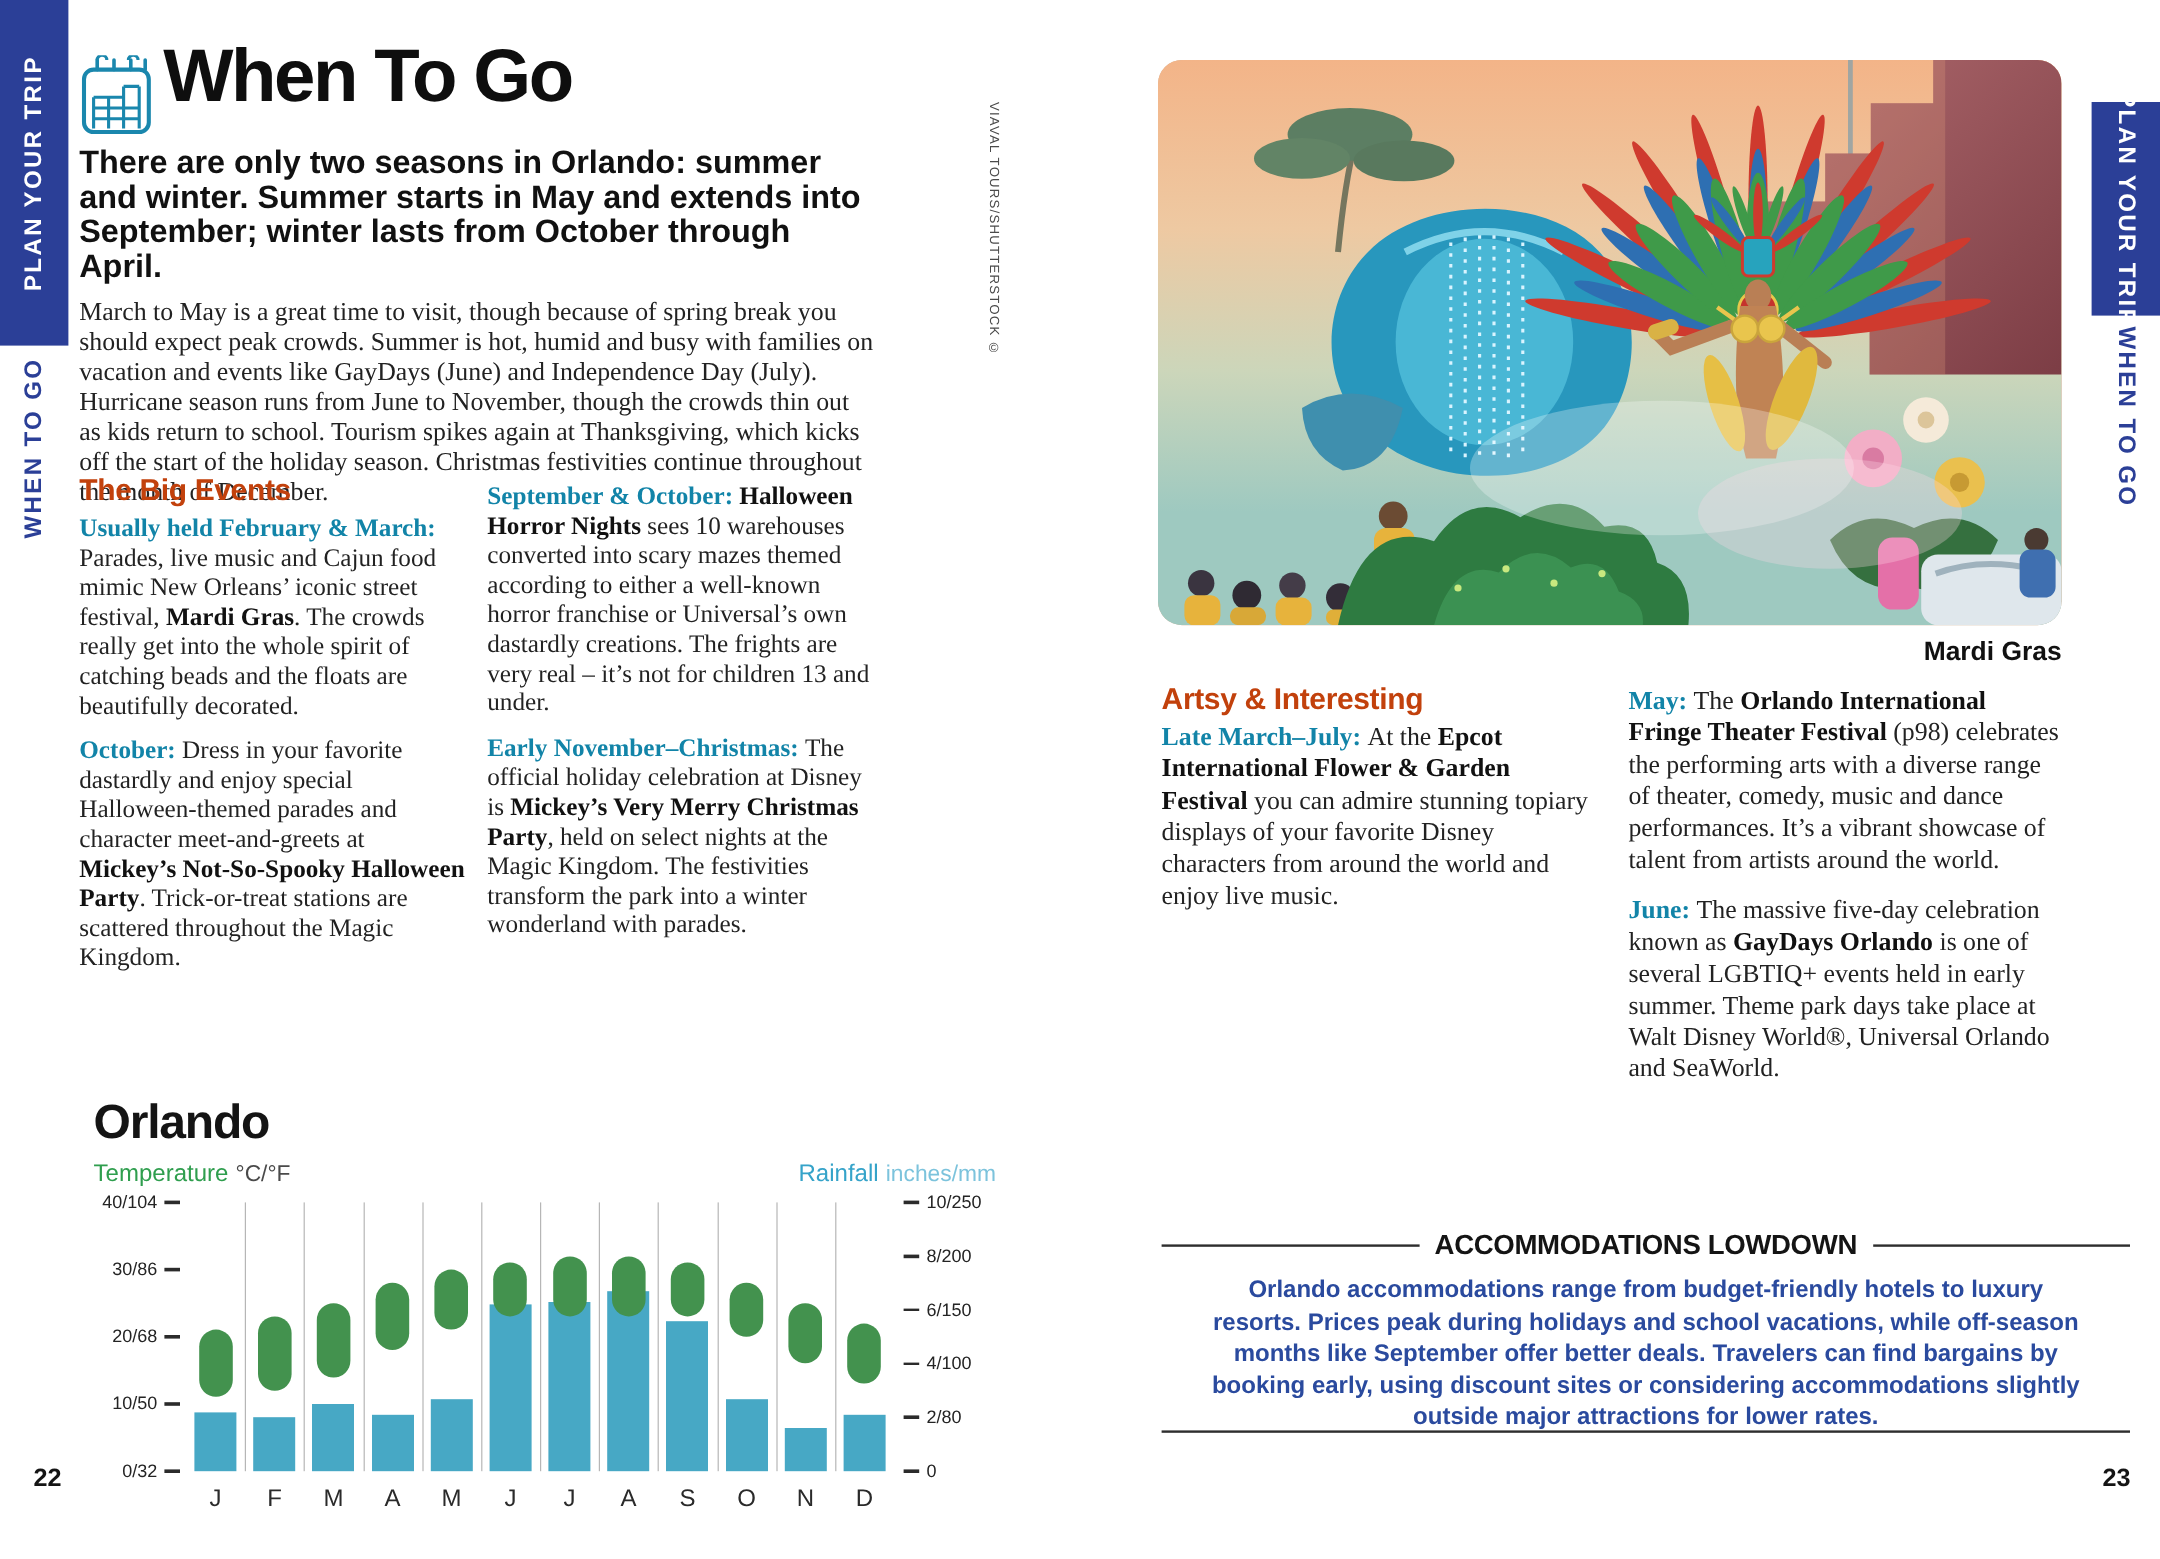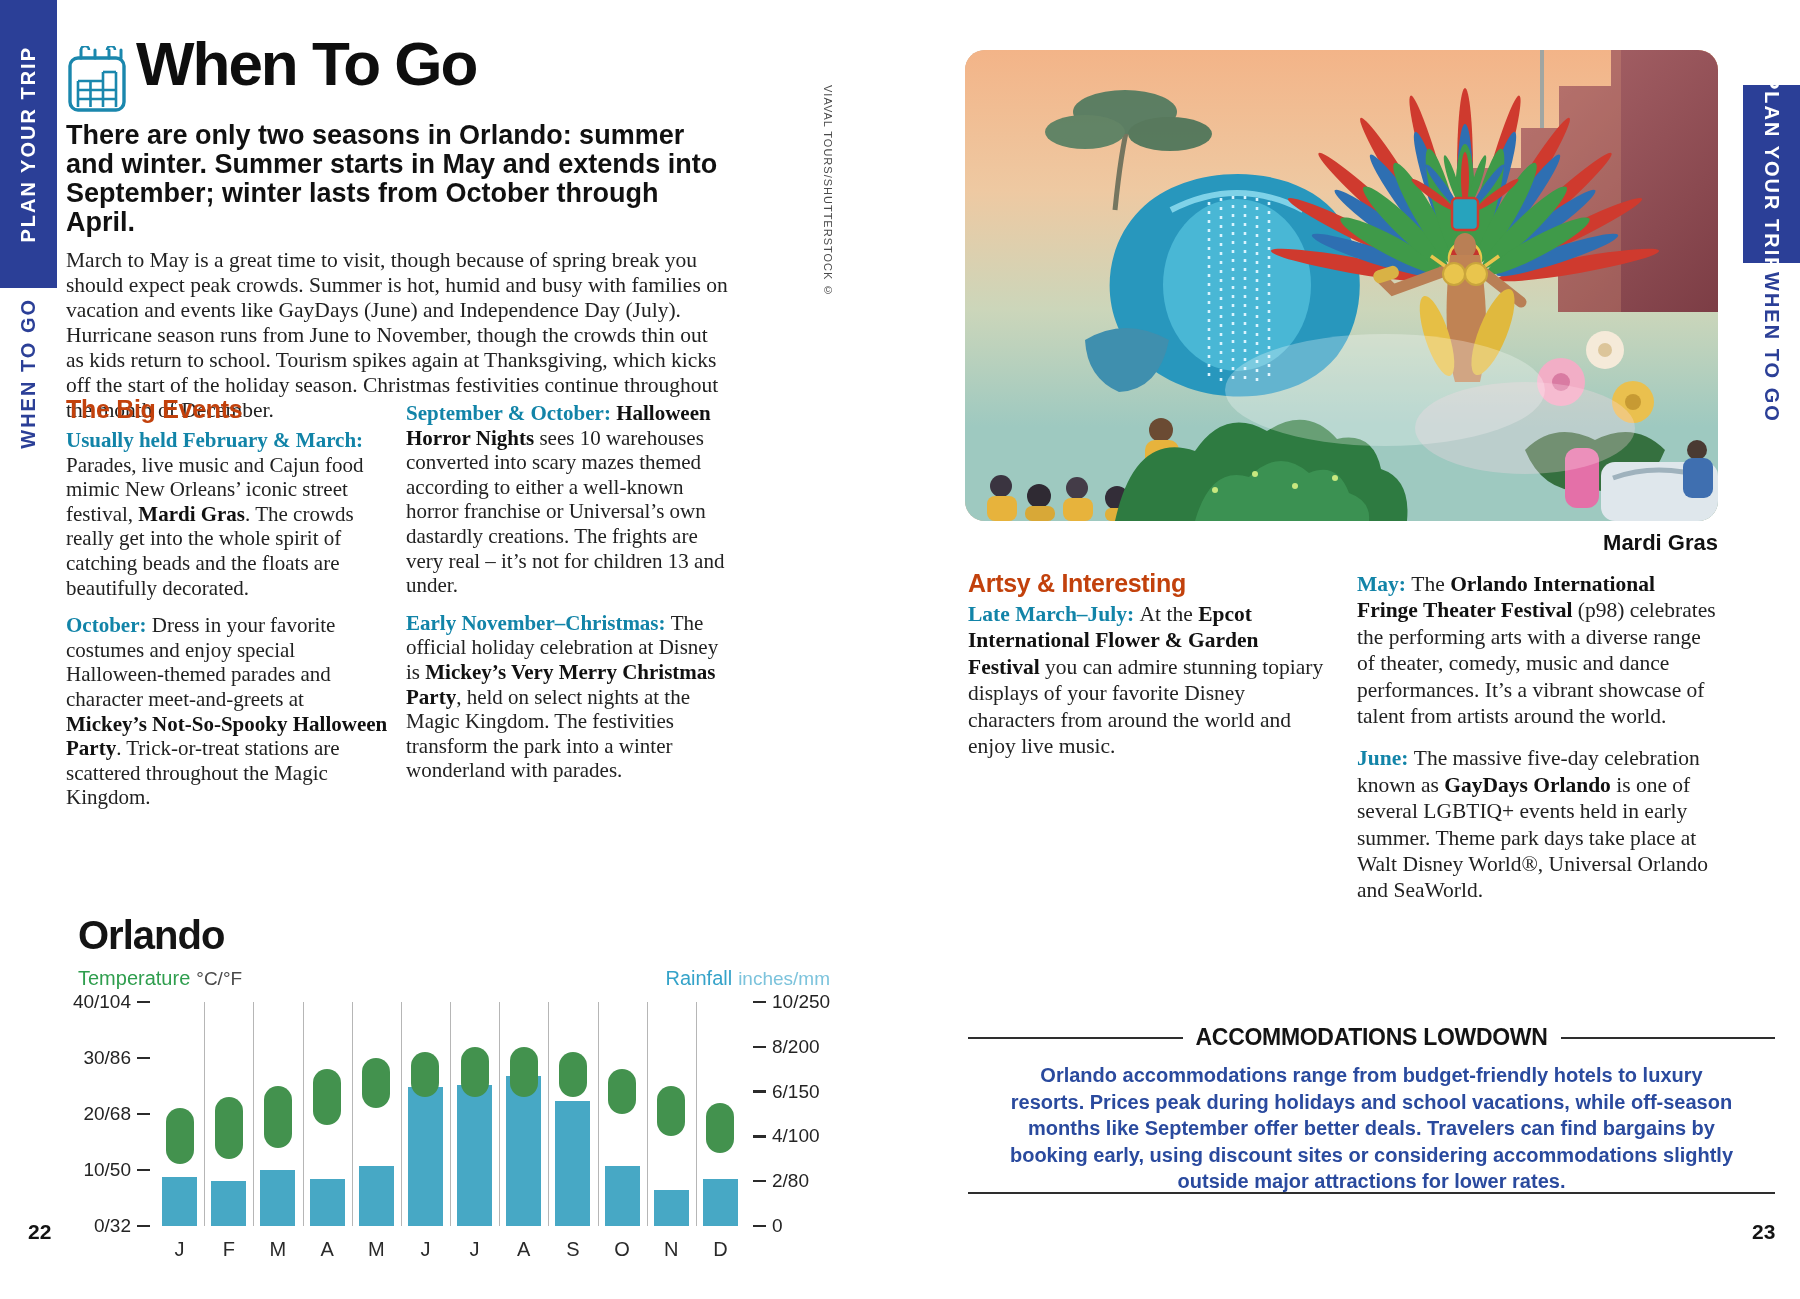--- a/index.html
+++ b/index.html
@@ -44,21 +44,21 @@
   .ax b{font-weight:400;}
   .ax-left{left:12px;}  .ax-left b{color:#2f9e4e;margin-right:6px;}  .ax-left span{color:#4a4a4a;font-size:19px;}
   .ax-right{right:28px;} .ax-right b{color:#35a3c9;margin-right:6px;} .ax-right span{color:#7cc3dc;font-size:19px;}
   .plotwrap{position:absolute;left:0;top:97px;width:792px;height:280px;}
   #plot{position:absolute;left:89px;top:0;width:590px;height:224px;}
   .grid{position:absolute;top:0;bottom:0;width:1px;background:#b6b6b6;}
   .bar{position:absolute;bottom:0;}
   .pill{position:absolute;border-radius:999px;}
   #ticksL{position:absolute;left:0;top:0;width:84px;height:224px;}
   #ticksR{position:absolute;left:687px;top:0;width:105px;height:224px;}
-  .tick{position:absolute;display:flex;align-items:center;gap:6px;font-size:19px;color:#242424;transform:translateY(-50%);white-space:nowrap;}
+  .tick{position:absolute;display:flex;align-items:center;gap:6px;font-size:15px;color:#242424;transform:translateY(-50%);white-space:nowrap;}
   .tick .dash{width:13px;height:2.5px;background:#2b2b2b;display:inline-block;}
   #ticksL .tick{right:0;}
   #ticksR .tick{left:0;}
   #months{position:absolute;left:89px;top:236px;width:590px;height:28px;}
   #months span{position:absolute;transform:translateX(-50%);font-size:20px;color:#2a2a2a;}
 
   
   .credit{left:822px;top:85px;width:16px;}
   .credit span{writing-mode:vertical-rl;font-size:11px;letter-spacing:1px;color:#4a4a4a;}
   .photo{left:965px;top:50px;width:753px;height:471px;border-radius:20px;overflow:hidden;background:#cfae92;}
@@ -109,21 +109,21 @@
     </svg>
   </div>
   <h1 class="abs title">When To Go</h1>
 
   <div class="abs intro">There are only two seasons in Orlando: summer and winter. Summer starts in May and extends into September; winter lasts from October through April.</div>
   <div class="abs lede">March to May is a great time to visit, though because of spring break you should expect peak crowds. Summer is hot, humid and busy with families on vacation and events like GayDays (June) and Independence Day (July). Hurricane season runs from June to November, though the crowds thin out as kids return to school. Tourism spikes again at Thanksgiving, which kicks off the start of the holiday season. Christmas festivities continue throughout the month of December.</div>
 
   <h2 class="abs h2 h2-big">The Big Events</h2>
   <div class="abs col be-col1">
     <p><span class="seg-lead">Usually held February &amp; March: </span><span class="seg-plain">Parades, live music and Cajun food mimic New Orleans’ iconic street festival, </span><span class="seg-bold">Mardi Gras</span><span class="seg-plain">. The crowds really get into the whole spirit of catching beads and the floats are beautifully decorated.</span></p>
-    <p><span class="seg-lead">October: </span><span class="seg-plain">Dress in your favorite costumes and enjoy special Halloween-themed parades and character meet-and-greets at </span><span class="seg-bold">Mickey’s Not-So-Spooky Halloween Party</span><span class="seg-plain">. Trick-or-treat stations are scattered throughout the Magic Kingdom.</span></p>
+    <p><span class="seg-lead">October: </span><span class="seg-plain">Dress in your favorite dastardly and enjoy special Halloween-themed parades and character meet-and-greets at </span><span class="seg-bold">Mickey’s Not-So-Spooky Halloween Party</span><span class="seg-plain">. Trick-or-treat stations are scattered throughout the Magic Kingdom.</span></p>
   </div>
   <div class="abs col be-col2">
     <p><span class="seg-lead">September &amp; October: </span><span class="seg-bold">Halloween Horror Nights</span><span class="seg-plain"> sees 10 warehouses converted into scary mazes themed according to either a well-known horror franchise or Universal’s own dastardly creations. The frights are very real – it’s not for children 13 and under.</span></p>
     <p><span class="seg-lead">Early November–Christmas: </span><span class="seg-plain">The official holiday celebration at Disney is </span><span class="seg-bold">Mickey’s Very Merry Christmas Party</span><span class="seg-plain">, held on select nights at the Magic Kingdom. The festivities transform the park into a winter wonderland with parades.</span></p>
   </div>
 
   <section class="abs chart">
     <h3 class="chart-title">Orlando</h3>
     <div class="ax ax-left">
       <b>Temperature</b><span>°C/°F</span>

